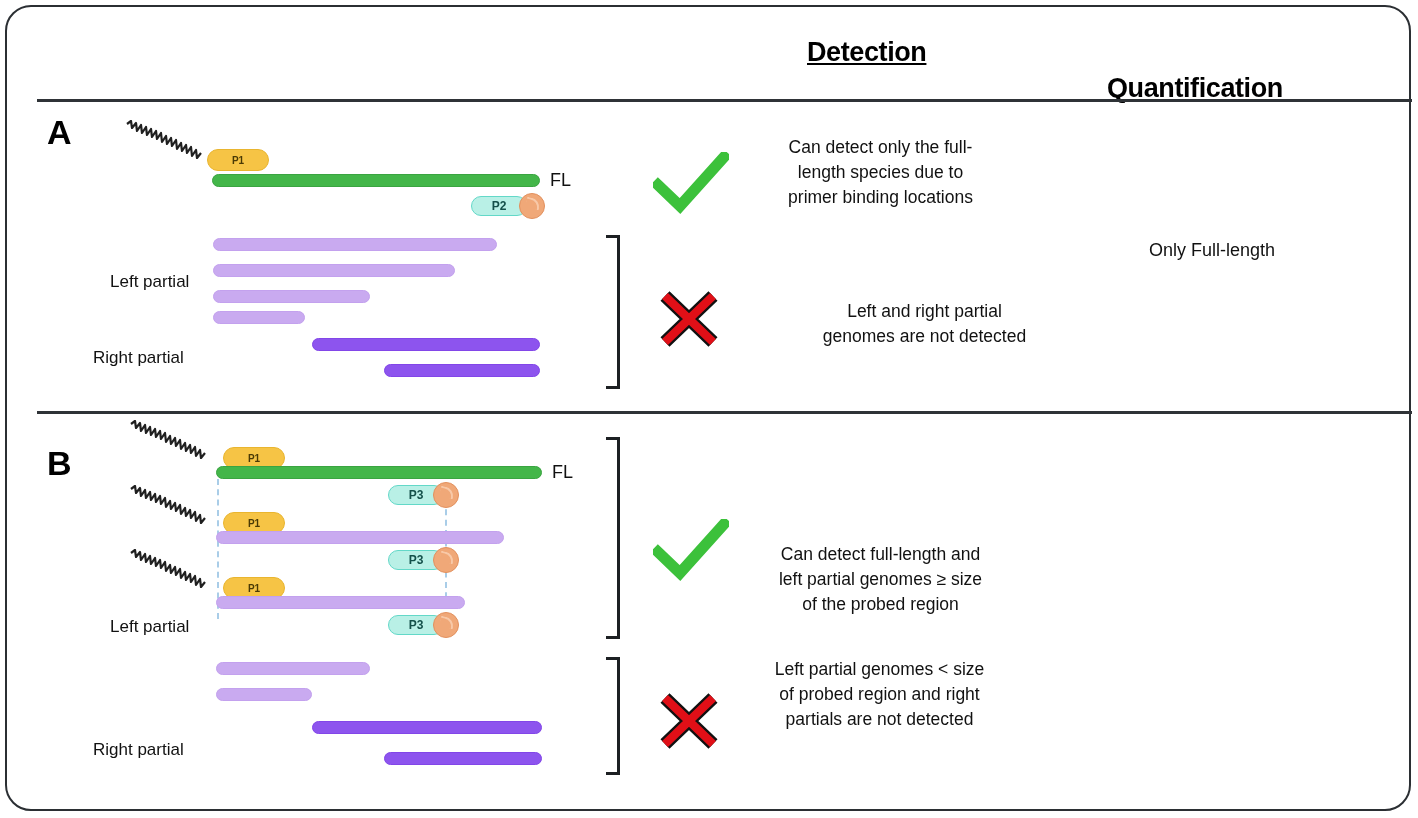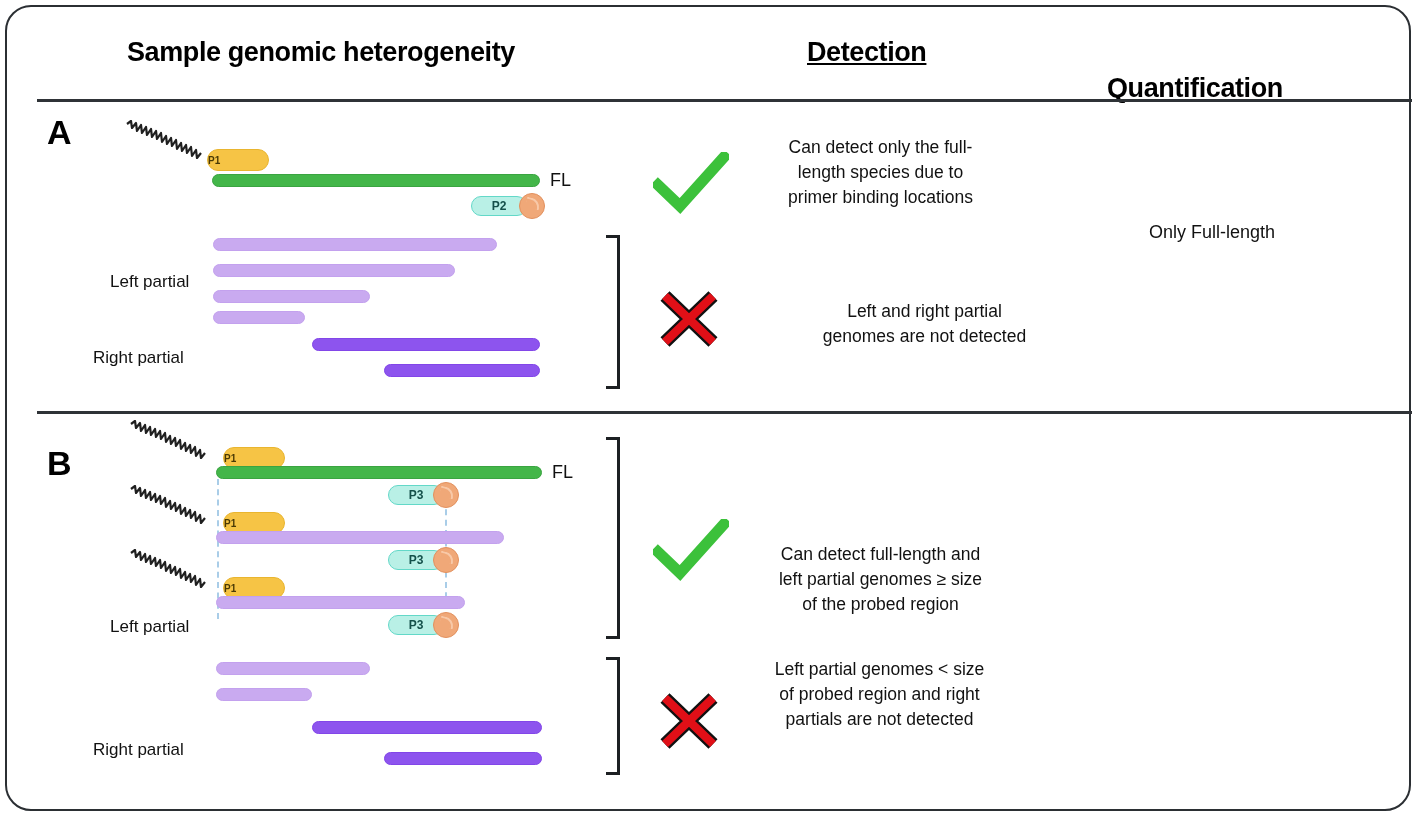--- a/index.html
+++ b/index.html
@@ -30,21 +30,21 @@
   .bar-left{background:#c9aaf0;border:1px solid #c3a1ee;}
   .bar-right{background:#8b4df0;background:#8d54ee;border:1px solid #8246e8;}
 
   .fl-label{position:absolute;font-size:18px;color:#111;}
 
   .row-label{position:absolute;font-size:17px;color:#111;white-space:nowrap;}
 
   
   .primer{position:absolute;width:62px;height:22px;border-radius:11px;
           background:#f6c445;border:1px solid #e9b52f;box-sizing:border-box;
-          display:flex;align-items:center;
+          display:flex;align-items:center;justify-content:center;
           font-size:10px;color:#4a3a05;font-weight:600;}
   .squiggle{position:absolute;width:84px;height:48px;}
 
   
   .probe{position:absolute;width:56px;height:20px;border-radius:10px;
          background:#b9f0e6;border:1px solid #63d8c8;box-sizing:border-box;
          display:flex;align-items:center;justify-content:center;
          font-size:12px;color:#14504a;font-weight:600;}
   .fluor{position:absolute;width:26px;height:26px;border-radius:50%;
          background:#f0a878;border:1px solid #e2905d;box-sizing:border-box;}
@@ -64,21 +64,20 @@
   
   .desc{position:absolute;text-align:center;font-size:17.5px;line-height:25px;color:#111;}
   .quant{position:absolute;text-align:center;font-size:18px;line-height:27px;color:#111;}
 </style>
 </head>
 <body>
 
 <div id="stage">
   <div id="frame">
 
-    <div class="col-head" id="head-sample">Sample genomic heterogeneity</div>
     <div class="col-head" id="head-detection">Detection</div>
     <div class="col-head" id="head-quant">Quantification</div>
 
     <div class="divider" id="div-1"></div>
     <div class="divider" id="div-2"></div>
 
     <div class="panel-letter" id="letter-a">A</div>
 
     <svg class="squiggle" style="left:118px;top:113px;" viewBox="0 0 84 48">
       <path d="M2 4 L6 1 L7 8 L11 3 L12 11 L16 5 L17 13 L21 7 L22 15 L26 9
@@ -114,21 +113,21 @@
       <path d="M5 33 L27 54 L71 5" fill="none" stroke="#3cc13b" stroke-width="11" stroke-linecap="square" stroke-linejoin="miter"></path>
     </svg>
     <div class="desc" style="left:766px;top:128px;width:215px;">Can detect only the full-length species due to primer binding locations</div>
 
     <svg class="mark" style="left:650px;top:283px;" width="64" height="58" viewBox="0 0 64 58">
       <path d="M8 6 L56 52 M56 6 L8 52" fill="none" stroke="#111" stroke-width="13" stroke-linecap="butt"></path>
       <path d="M8 6 L56 52 M56 6 L8 52" fill="none" stroke="#e00f17" stroke-width="8.5" stroke-linecap="butt"></path>
     </svg>
     <div class="desc" style="left:810px;top:292px;width:215px;">Left and right partial genomes are not detected</div>
 
-    <div class="quant" style="left:1060px;top:212px;width:290px;">Only Full-length</div>
+    <div class="quant" style="left:1060px;top:230px;width:290px;">Only Full-length</div>
 
     <div class="panel-letter" id="letter-b">B</div>
 
     <div class="guide" style="left:210px;top:472px;height:140px;"></div>
     <div class="guide" style="left:438px;top:492px;height:120px;"></div>
 
     <svg class="squiggle" style="left:122px;top:413px;" viewBox="0 0 84 48">
       <path d="M2 4 L6 1 L7 8 L11 3 L12 11 L16 5 L17 13 L21 7 L22 15 L26 9
                L27 17 L31 11 L32 19 L36 13 L37 22 L41 16 L42 24 L46 18 L47 26
                L51 20 L52 29 L56 23 L57 31 L61 25 L62 33 L66 27 L67 36 L71 30

